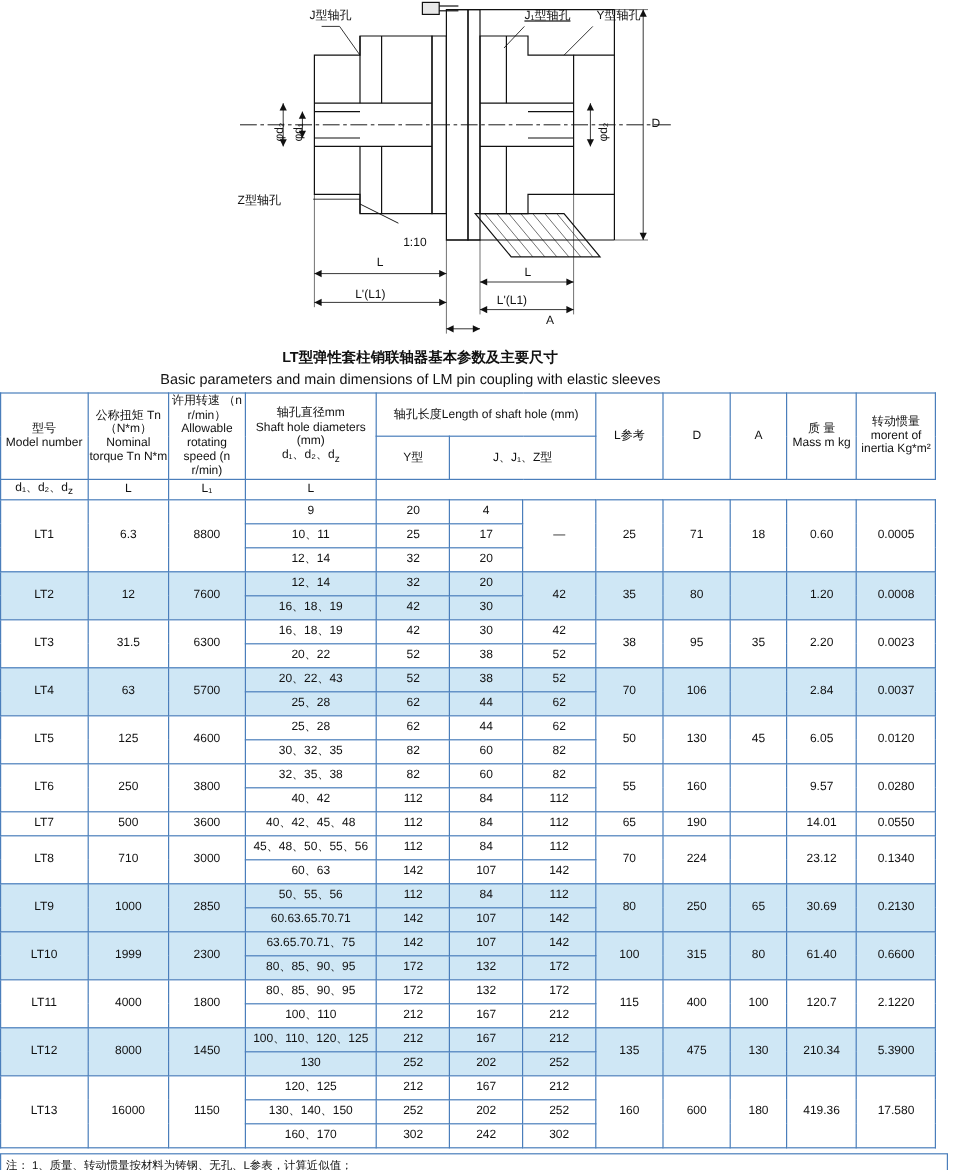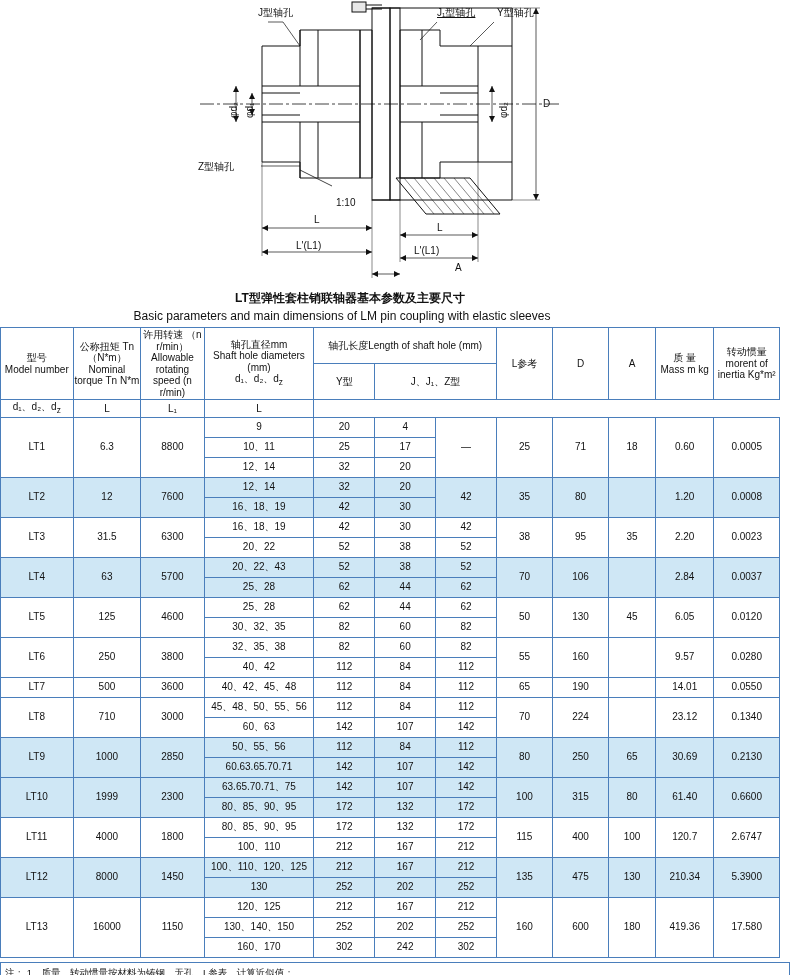--- a/index.html
+++ b/index.html
@@ -452,21 +452,21 @@
           <td class="white" rowspan="2">4000</td>
           <td class="white" rowspan="2">1800</td>
           <td class="white">80、85、90、95</td>
           <td class="white">172</td>
           <td class="white">132</td>
           <td class="white">172</td>
           <td class="white" rowspan="2">115</td>
           <td class="white" rowspan="2">400</td>
           <td class="white" rowspan="2">100</td>
           <td class="white" rowspan="2">120.7</td>
-          <td class="white" rowspan="2">2.6747</td>
+          <td class="white" rowspan="2">2.1220</td>
         </tr>
         <tr class="rowh">
           <td class="white">100、110</td>
           <td class="white">212</td>
           <td class="white">167</td>
           <td class="white">212</td>
         </tr>
         <tr class="rowh">
           <td class="blue big" rowspan="2">LT12</td>
           <td class="blue" rowspan="2">8000</td>

